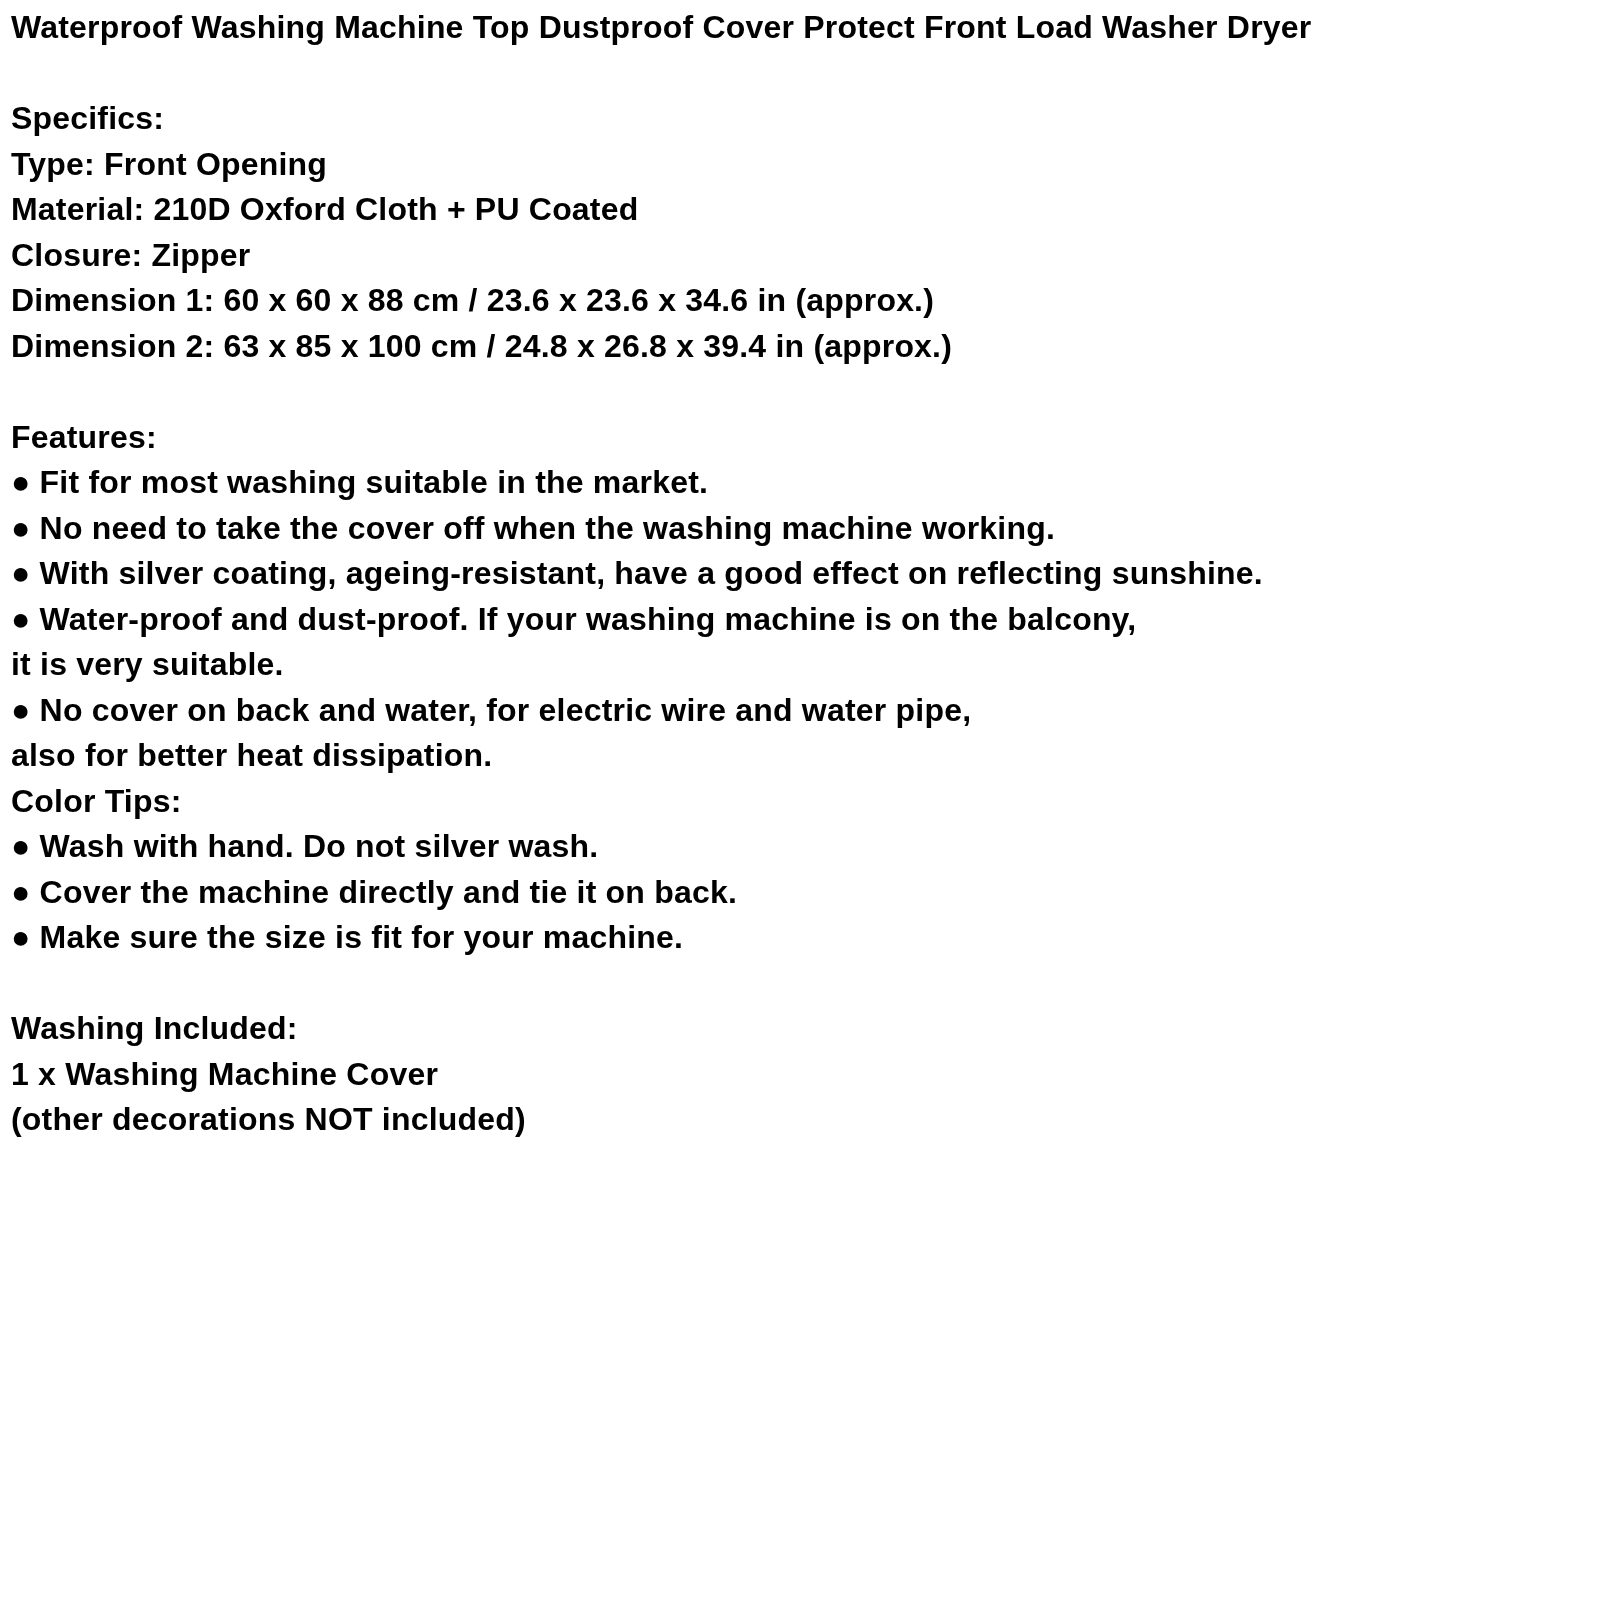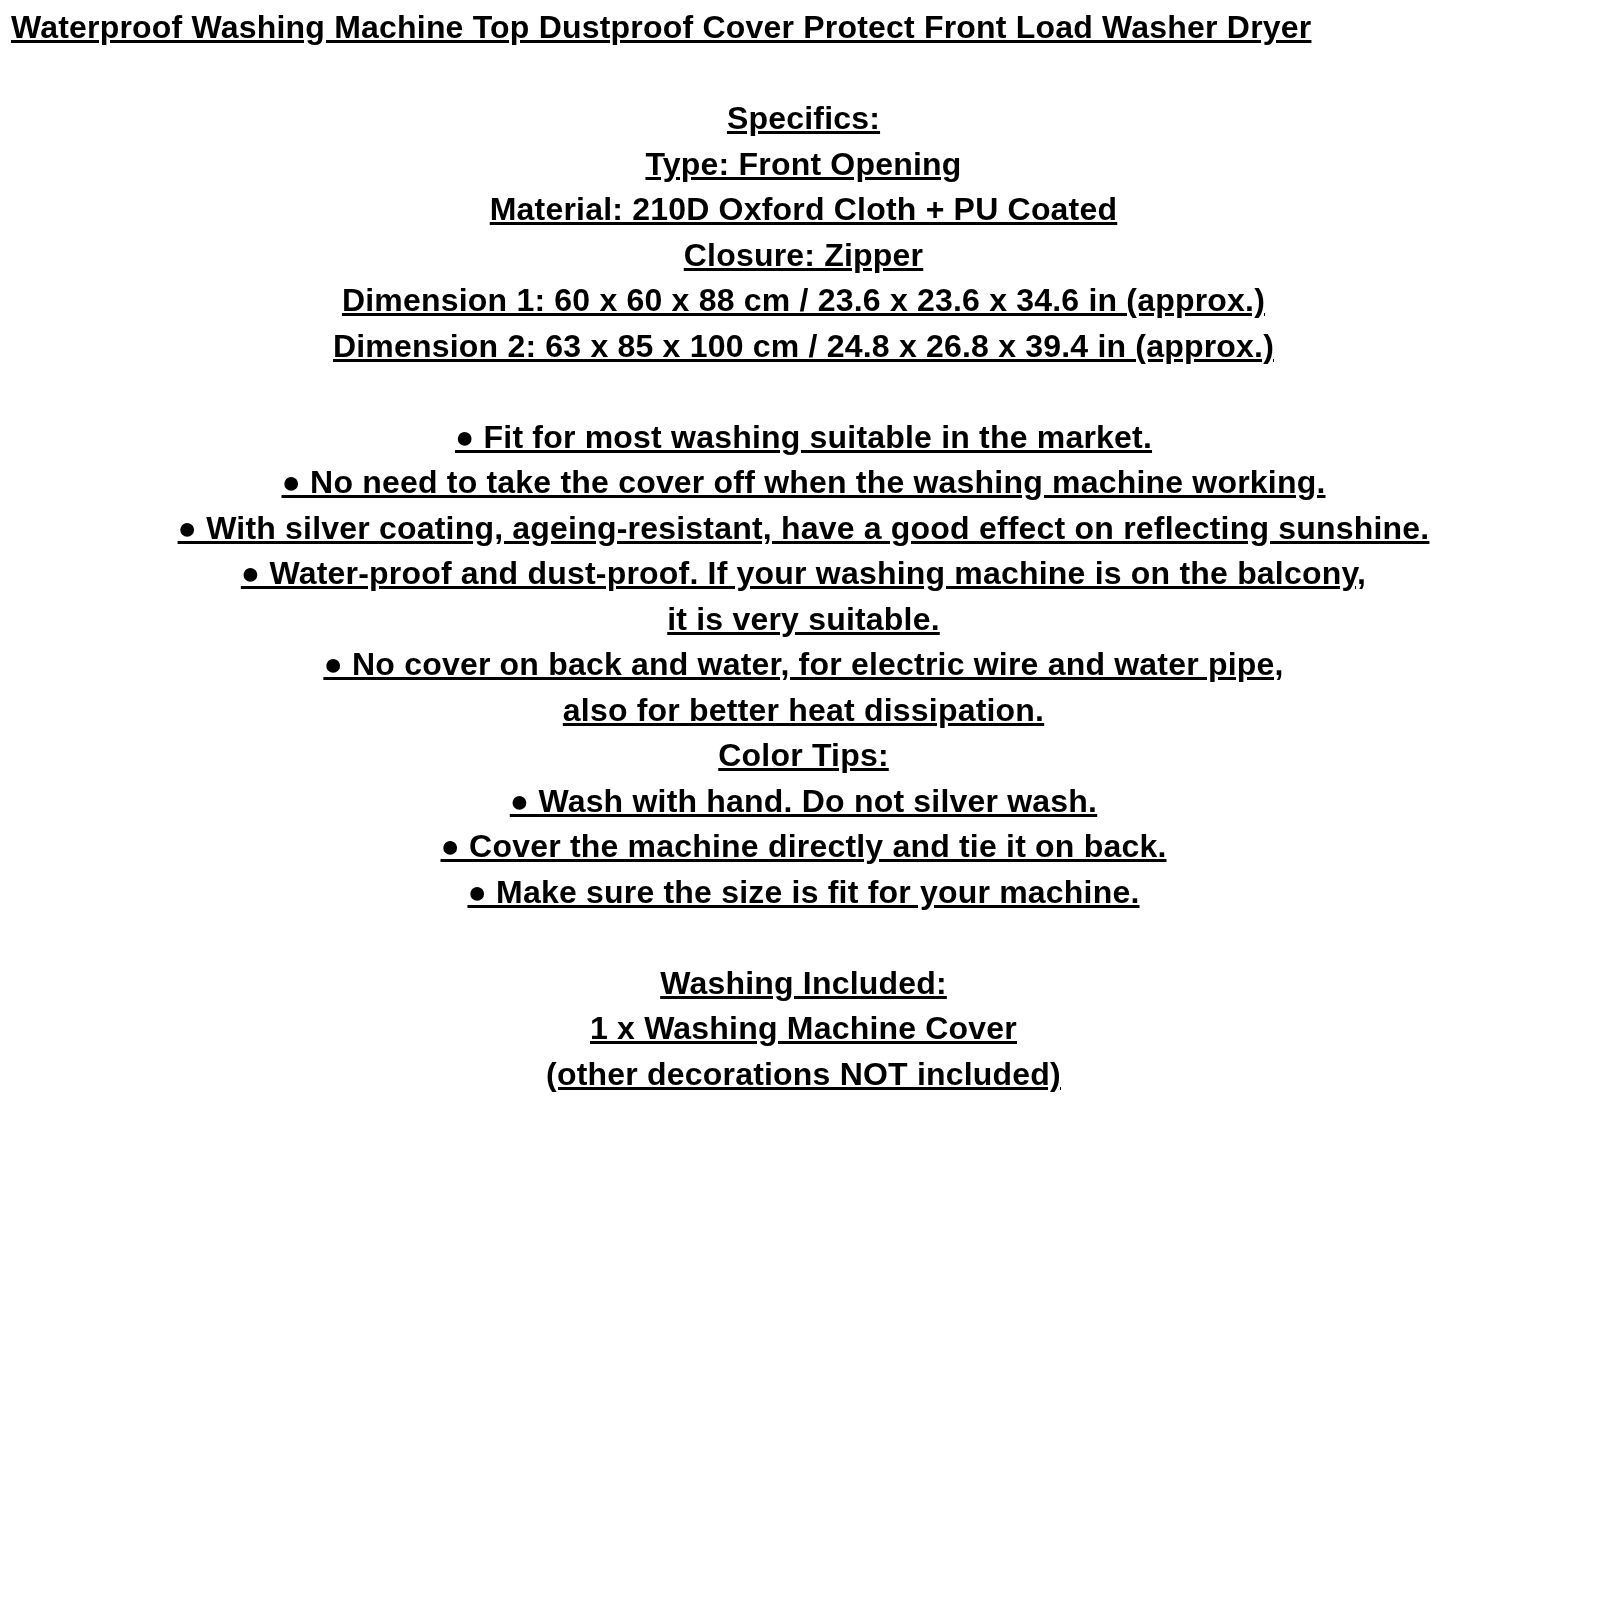--- a/index.html
+++ b/index.html
@@ -13,33 +13,31 @@
     overflow: hidden;
     font-family: "Liberation Sans", "DejaVu Sans", sans-serif;
     font-weight: bold;
     color: #000000;
   }
   .doc {
     padding: 5px 4px 0 11px;
     font-size: 32px;
     line-height: 45.5px;
     letter-spacing: 0.2px;
-    text-decoration: underline;
   }
   .line {
     height: 45.5px;
     white-space: pre;
     overflow: visible;
   }
   .blank-line {
     height: 45.5px;
   }
   .section {
     display: block;
-    text-align: center;
   }
 </style>
 </head>
 <body>
 
 <div class="doc">
 
   <div class="line">Waterproof Washing Machine Top Dustproof Cover Protect Front Load Washer Dryer</div>
 
   <div class="blank-line"></div>
@@ -49,20 +47,21 @@
     <div class="line">Type: Front Opening</div>
     <div class="line">Material: 210D Oxford Cloth + PU Coated</div>
     <div class="line">Closure: Zipper</div>
     <div class="line">Dimension 1: 60 x 60 x 88 cm / 23.6 x 23.6 x 34.6 in (approx.)</div>
     <div class="line">Dimension 2: 63 x 85 x 100 cm / 24.8 x 26.8 x 39.4 in (approx.)</div>
   </div>
 
   <div class="blank-line"></div>
 
   <div class="section">
+    <div class="line">Features:</div>
     <div class="line">● Fit for most washing suitable in the market.</div>
     <div class="line">● No need to take the cover off when the washing machine working.</div>
     <div class="line">● With silver coating, ageing-resistant, have a good effect on reflecting sunshine.</div>
     <div class="line">● Water-proof and dust-proof. If your washing machine is on the balcony,</div>
     <div class="line">it is very suitable.</div>
     <div class="line">● No cover on back and water, for electric wire and water pipe,</div>
     <div class="line">also for better heat dissipation.</div>
   </div>
 
   <div class="section">

